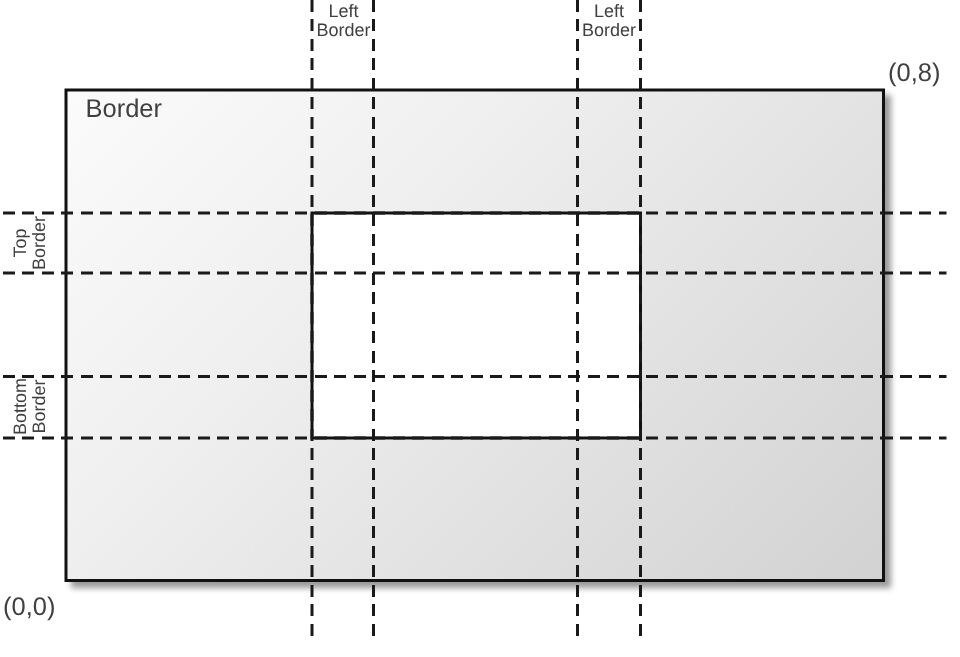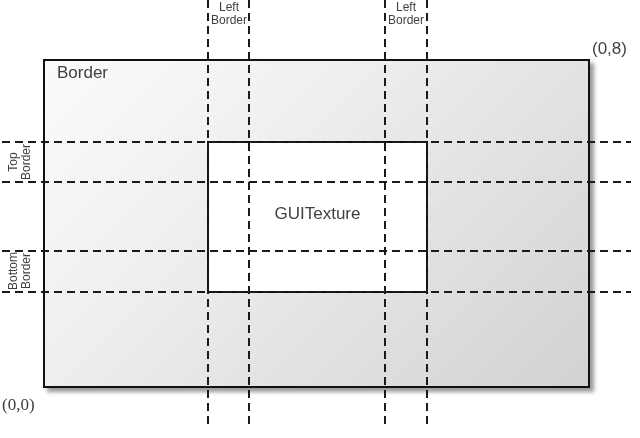--- a/index.html
+++ b/index.html
@@ -63,21 +63,21 @@
   }
   #top-border-lbl{left:20px;top:162px;}
   #bottom-border-lbl{left:20px;top:271px;}
   #screen-lbl{left:57px;top:63px;font-size:17px;}
   #texture-lbl{
     left:207px;top:141px;width:221px;height:145px;
     display:flex;align-items:center;justify-content:center;
     font-size:17px;
   }
   #coord-topright{left:592px;top:39px;font-size:17px;}
-  #coord-origin{left:2px;top:395px;font-size:17px;font-family:Liberation Serif, serif;}
+  #coord-origin{left:2px;top:395px;font-size:17px;}
 </style>
 </head>
 <body>
 
 <div id="canvas">
 
   <div class="screen-rect"></div>
   <div class="texture-rect"></div>
 
   <div class="vline" id="v-left-outer"></div>
@@ -93,19 +93,18 @@
   <div class="lbl border-lbl" id="left-border-lbl"><span>Left</span><br><span>Border</span></div>
 
   <div class="lbl border-lbl" id="right-border-lbl"><span>Left</span><br><span>Border</span></div>
 
   <div class="lbl rot-lbl" id="top-border-lbl"><span>Top</span><br><span>Border</span></div>
 
   <div class="lbl rot-lbl" id="bottom-border-lbl"><span>Bottom</span><br><span>Border</span></div>
 
   <div class="lbl" id="screen-lbl">Border</div>
 
-  <div class="lbl" id="texture-lbl"><span>GUITexture</span></div>
 
   <div class="lbl" id="coord-topright">(0,8)</div>
 
   <div class="lbl" id="coord-origin">(0,0)</div>
 
 </div>
 
 </body></html>

